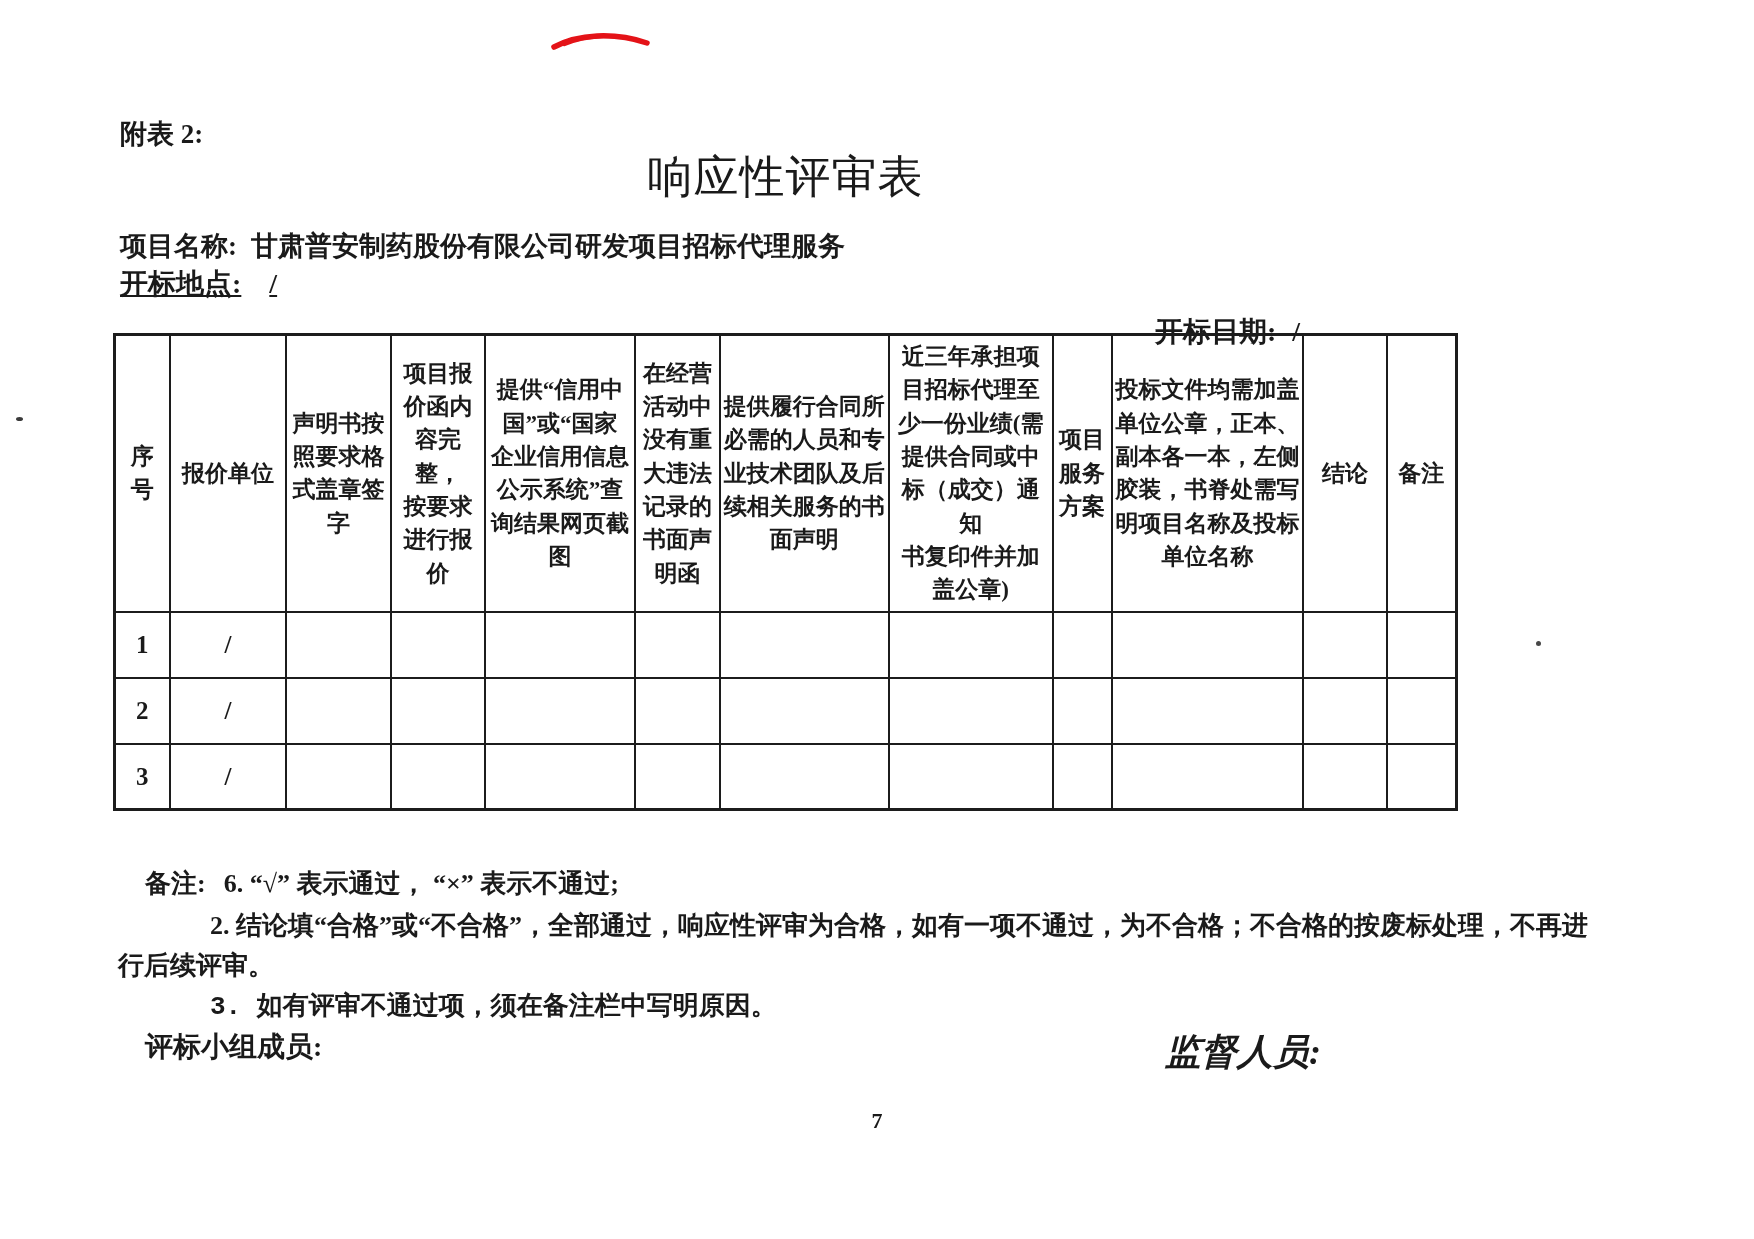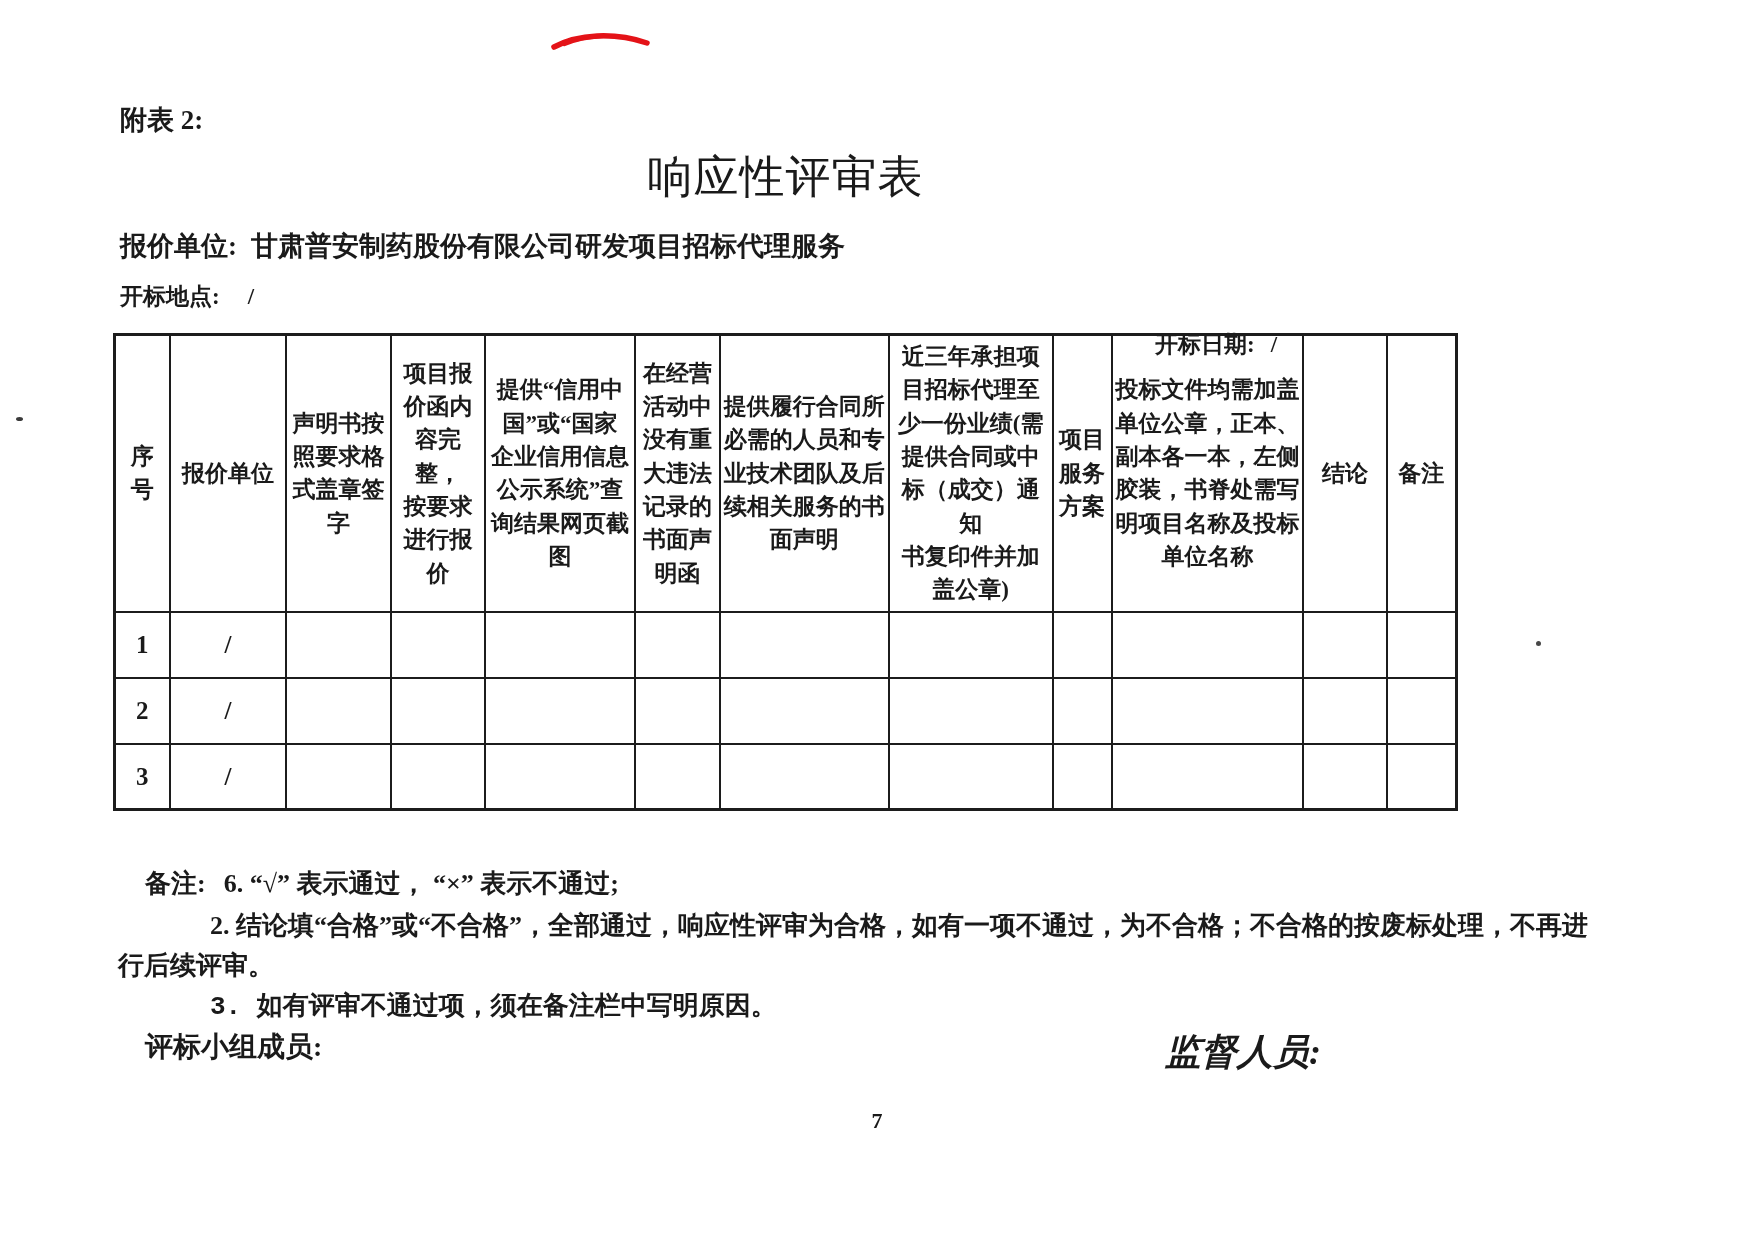--- a/index.html
+++ b/index.html
@@ -5,26 +5,26 @@
   html,body{margin:0;padding:0;}
   body{
     width:1754px;height:1239px;
     background:#ffffff;
     font-family:"Liberation Serif","DejaVu Serif",serif;
     color:#1a1a1a;
     position:relative;
     overflow:hidden;
   }
   .abs{position:absolute;}
-  .attach{left:120px;top:102px;font-size:27px;font-weight:bold;}
+  .attach{left:120px;top:116px;font-size:27px;font-weight:bold;}
   .title{left:113px;top:147px;width:1345px;text-align:center;
          font-size:45px;font-weight:normal;letter-spacing:1px;}
   .projline{left:120px;top:228px;font-size:27px;font-weight:bold;}
   .projline .val{margin-left:14px;}
-  .bidline{left:120px;top:281px;width:1340px;font-size:23px;font-weight:bold;}
+  .bidline{left:120px;top:265px;width:1340px;font-size:28px;font-weight:bold;text-decoration:underline;}
   .bidline .slash{margin-left:28px;font-weight:bold;}
   .biddate{position:absolute;left:1035px;top:0;margin-top:48px;}
   .biddate .slash{margin-left:16px;}
 
   table.review{
     position:absolute;left:113px;top:333px;width:1345px;
     border-collapse:collapse;table-layout:fixed;
     border:3px solid #1c1c1c;
   }
   table.review th,table.review td{
@@ -64,21 +64,21 @@
     <path d="M14 15 C 36 6, 66 4, 90 11" fill="none" stroke="#e41318" stroke-width="2.5" stroke-linecap="round"></path>
   </svg>
 </div>
 <div class="abs speck1"></div>
 <div class="abs speck2"></div>
 
 <div class="abs attach">附表 2:</div>
 <div class="abs title">响应性评审表</div>
 
 <div class="abs projline">
-  <span>报价单位:</span><span class="val">甘肃普安制药股份有限公司研发项目招标代理服务</span>
+  <span>项目名称:</span><span class="val">甘肃普安制药股份有限公司研发项目招标代理服务</span>
 </div>
 
 <div class="abs bidline">
   <span>开标地点:</span><span class="slash">/</span>
   <span class="biddate">
     <span>开标日期:</span><span class="slash">/</span>
   </span>
 </div>
 
 <table class="review">

